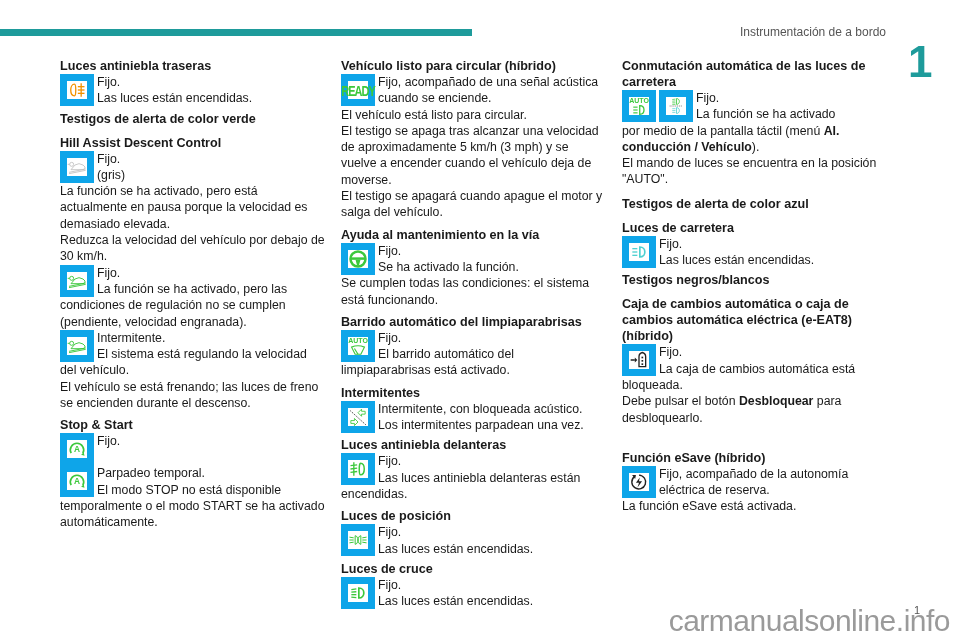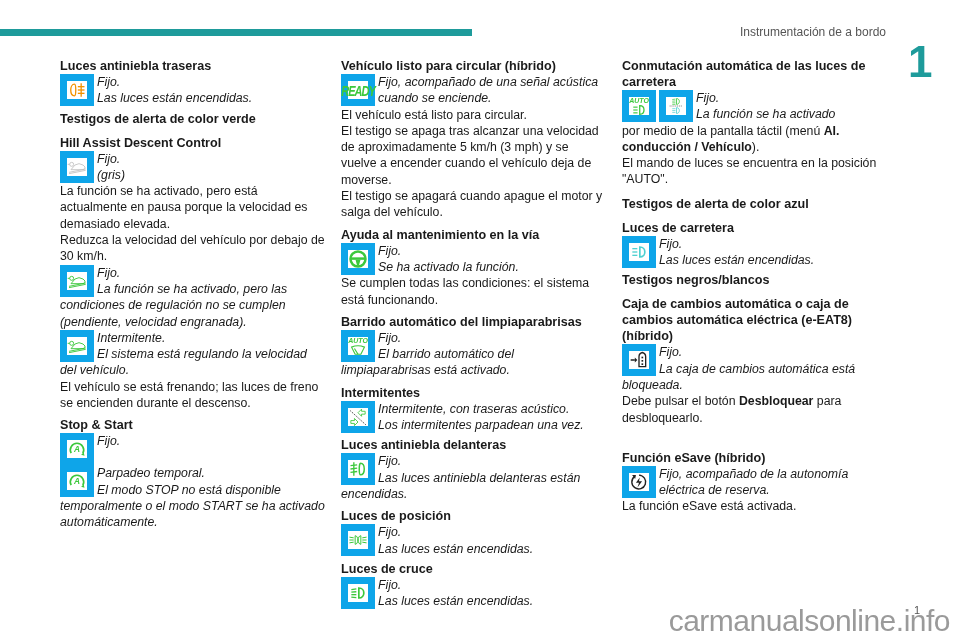--- a/index.html
+++ b/index.html
@@ -10,21 +10,21 @@
   .top-bar { position:absolute; left:0; top:29px; width:472px; height:7px; background:#1e9b9b; }
   .section-title { position:absolute; right:74px; top:25px; font-size:12px; color:#555; }
   .chapter-num { position:absolute; left:908px; top:40px; font-size:44px; font-weight:bold; color:#1e9b9b; line-height:1; }
   .col { position:absolute; top:58px; font-size:12.3px; line-height:16.3px; }
   .col1 { left:60px; width:265px; }
   .col2 { left:341px; width:265px; }
   .col3 { left:622px; width:265px; }
   h3 { font-size:12.6px; font-weight:bold; margin:0; line-height:16px; }
   h3.group { margin-top:4px; margin-bottom:8px; }
   .entry { margin-bottom:4px; }
-  .iconrow { overflow:hidden;font-style:italic; }
+  .iconrow { overflow:hidden; }
   .ibox {
     float:left; width:34px; height:32px; border:7px solid #0ea5e9; margin-right:3px;
     display:flex; align-items:center; justify-content:center; box-sizing:border-box;
   }
   .ibox svg { display:block; }
   p { margin:0; }
   b { font-weight:bold; }
   .watermark { position:absolute; right:10px; top:604px; font-size:30px; color:#9a9a9a; letter-spacing:-0.5px; }
   .page-num { position:absolute; left:914px; top:604px; font-size:11px; color:#555; }
 </style>
@@ -181,21 +181,21 @@
   <div class="entry" style="margin-top:6px">
     <h3>Intermitentes</h3>
     <div class="iconrow">
       <div class="ibox">
         <svg width="28" height="28" viewBox="0 0 28 28">
             <line x1="3" y1="5" x2="25" y2="25" stroke="#333" stroke-width="1.2" stroke-dasharray="2,1.5"></line>
             <path d="M14 8 L19 3 L19 6 L24 6 L24 10 L19 10 L19 13 Z" fill="none" stroke="#3cc83c" stroke-width="1.2"></path>
             <path d="M14 21 L9 16 L9 19 L4 19 L4 23 L9 23 L9 26 Z" fill="none" stroke="#3cc83c" stroke-width="1.2"></path>
           </svg>
       </div>
-      <p>Intermitente, con traseras acústico.</p>
+      <p>Intermitente, con bloqueada acústico.</p>
       <p>Los intermitentes parpadean una vez.</p>
     </div>
   </div>
 
   <div class="entry">
     <h3>Luces antiniebla delanteras</h3>
     <div class="iconrow">
       <div class="ibox">
         <svg width="24" height="20" viewBox="0 0 24 20">
             <path d="M15 3 C21 3 21 17 15 17 C13 17 13 3 15 3 Z" fill="none" stroke="#3cc83c" stroke-width="1.8"></path>

